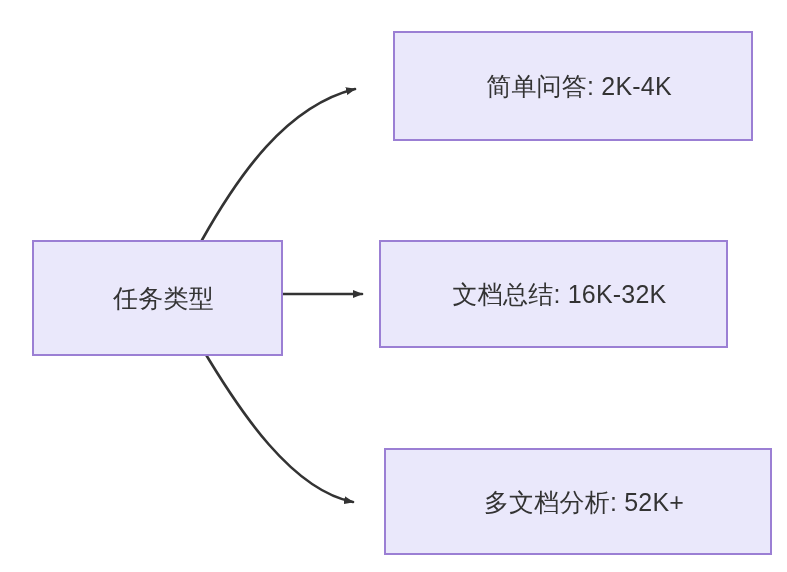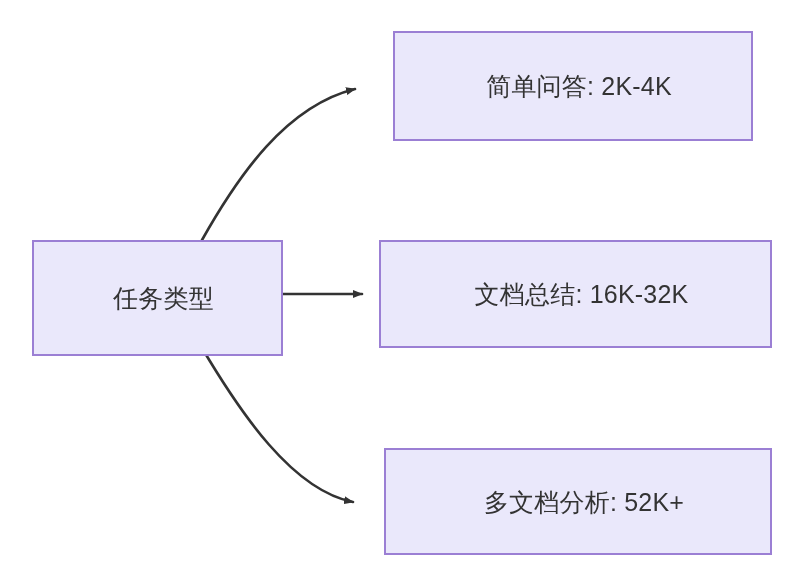--- a/index.html
+++ b/index.html
@@ -54,21 +54,21 @@
   
   #node-simple-qa {
     left: 393px;
     top: 31px;
     width: 360px;
     height: 110px;
   }
   #node-doc-summary {
     left: 379px;
     top: 240px;
-    width: 393px;
+    width: 349px;
     height: 108px;
   }
   #node-multi-doc {
     left: 384px;
     top: 448px;
     width: 388px;
     height: 107px;
   }
 </style>
 </head>

